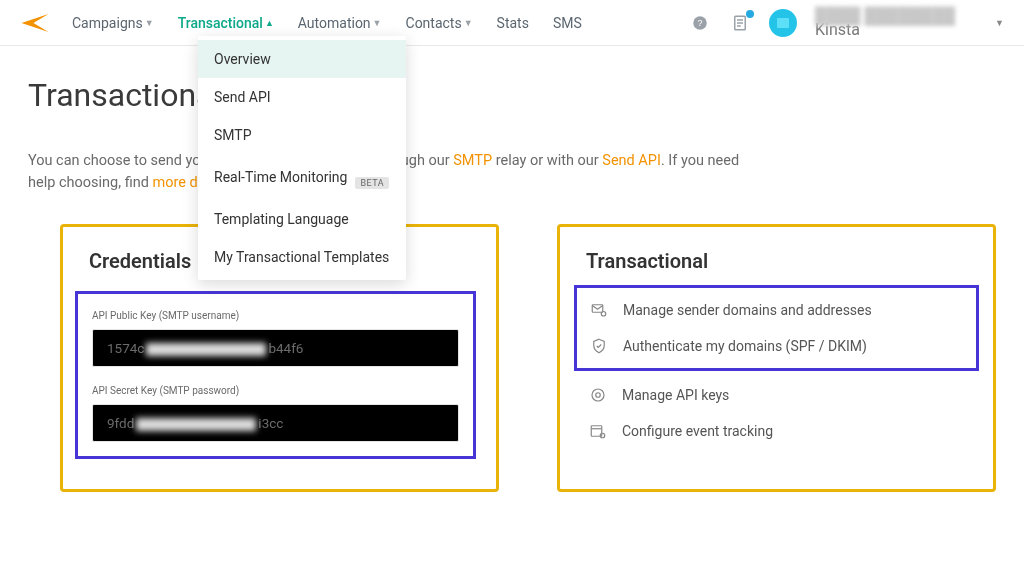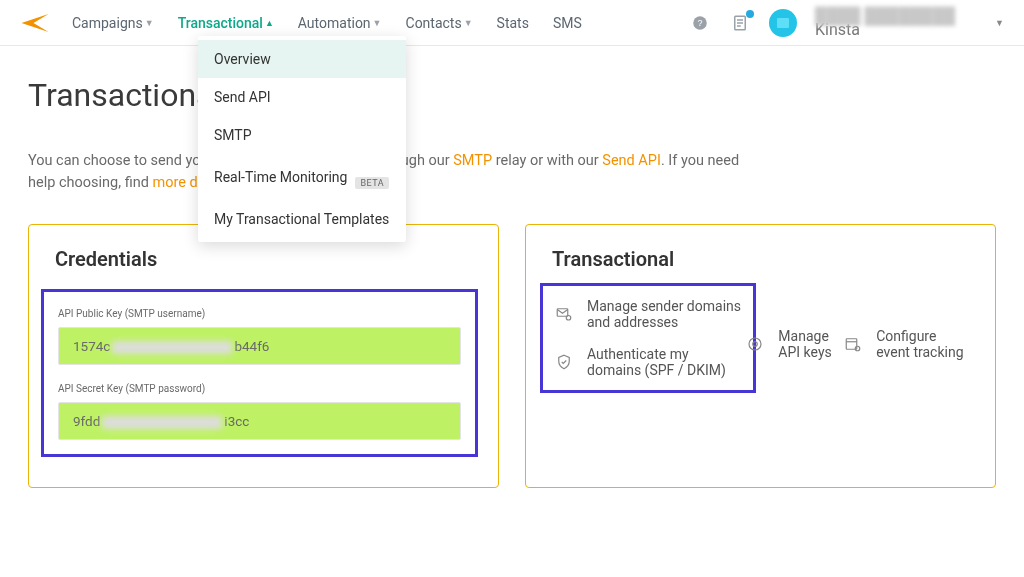--- a/index.html
+++ b/index.html
@@ -79,38 +79,39 @@
 
   .page {
     padding: 30px 28px 10px 28px;
   }
   h1 { font-size: 32px; color: #3a3a3a; font-weight: 400; margin-bottom: 36px; }
   .intro { font-size: 14.5px; color: #6a6a6a; line-height: 22px; max-width: 720px; }
   .intro a { color: #f39200; text-decoration: none; }
 
   .cards { display: flex; gap: 26px; margin-top: 30px; }
   .card {
-    flex: 1; border: 1px solid #eab308; border-radius: 4px;
+    flex: 1; border: 3px solid #eab308; border-radius: 4px;
     padding: 22px 26px 30px 26px;
+    margin-left: 32px;
   }
   .card h2 { font-size: 20px; color: #333; font-weight: 600; margin-bottom: 18px; }
   .hl-box {
     border: 3px solid #4735d6; border-radius: 0px;
     padding: 10px 14px 14px 14px;
     margin-left: -14px; margin-right: -6px;
   }
   .field-label { font-size: 10px; color: #6a6a6a; margin-bottom: 8px; margin-top: 6px; }
   .field-input {
     border: 1px solid #e4e4e4; border-radius: 2px;
     padding: 10px 14px; font-size: 13.5px; color: #6a6a6a;
-    width: 100%; background: #bef264;
+    width: 100%; background: #000000;
   }
   .blur-mid { display:inline-block; width: 120px; height: 13px; background:#ddd; filter: blur(3px); vertical-align: middle; margin: 0 2px;}
 
-  .config-list { display: flex; gap: 0; }
+  .config-list { display: flex; flex-direction: column; gap: 0; }
   .config-item {
     display: flex; align-items: center; gap: 14px;
     font-size: 14px; color: #555; padding: 8px 2px;
     cursor: pointer;
   }
   .config-icon {
     width: 20px; height: 20px; color: #888;
     display:flex; align-items:center; justify-content:center;
   }
   .config-icon svg { width: 18px; height: 18px; stroke: #888; fill: none; stroke-width:1.6; }
@@ -186,20 +187,23 @@
     <div class="dropdown-item">
         <span>Send API</span>
       </div>
     <div class="dropdown-item">
         <span>SMTP</span>
       </div>
     <div class="dropdown-item">
       <span>Real-Time Monitoring</span>
       <span class="badge">BETA</span>
     </div>
+    <div class="dropdown-item">
+        <span>Templating Language</span>
+      </div>
     <div class="dropdown-item">
         <span>My Transactional Templates</span>
       </div>
   </div>
 </div>
 
 <div class="page">
   <h1>Transactional</h1>
   <p class="intro">
     <span>You can choose to send your transactional messages through our </span><a>SMTP</a><span> relay or with our </span><a>Send API</a><span>. If you need help choosing, find </span><a>more details here</a>

